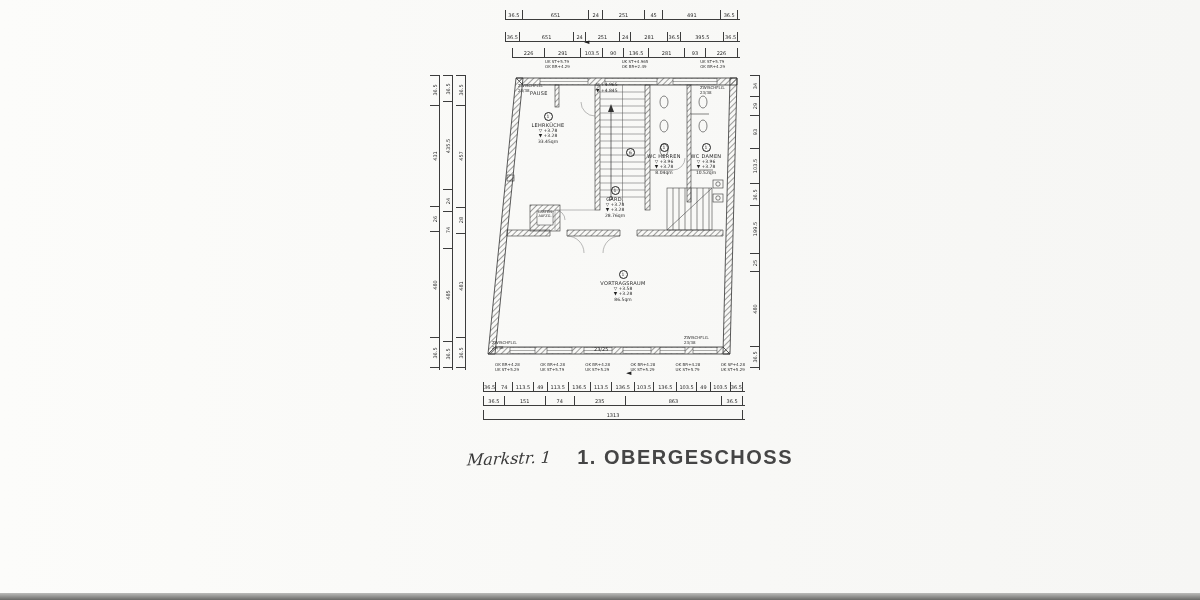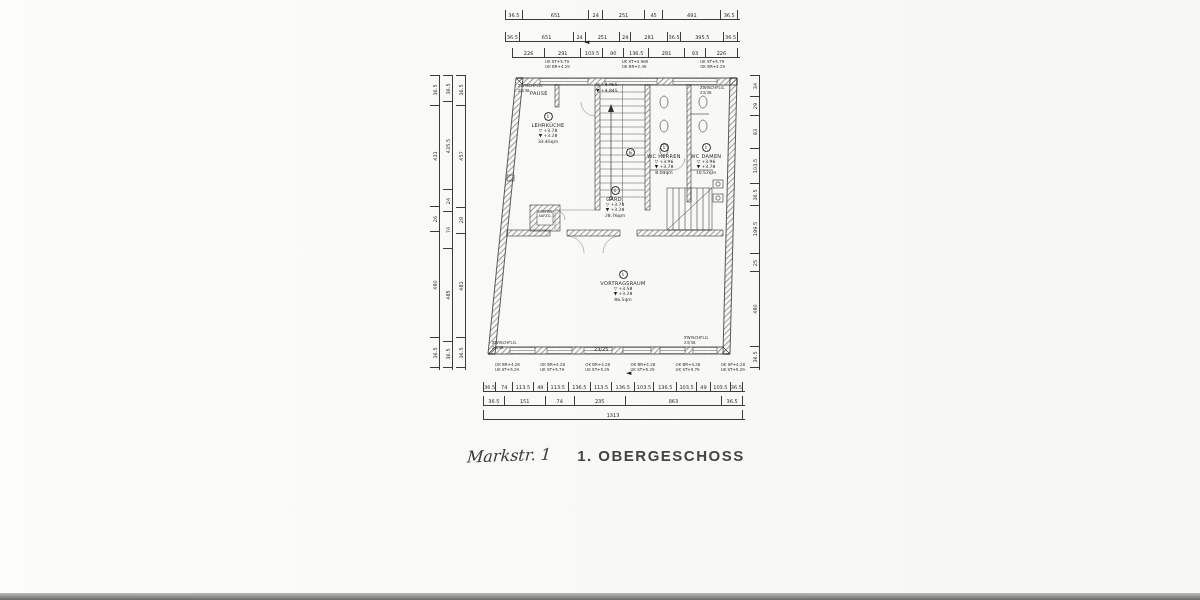--- a/index.html
+++ b/index.html
@@ -29,21 +29,21 @@
   .rname{font-size:5px;letter-spacing:0.3px;white-space:nowrap;}
   .lvl{font-size:4.5px;white-space:nowrap;}
   .tiny{font-size:3.5px;line-height:1.2;}
   .corner{position:absolute;font-size:4px;line-height:1.25;color:#333;white-space:nowrap;}
   .plain-label{position:absolute;font-size:5px;color:#2a2a2a;white-space:nowrap;}
   .arrow-glyph{position:absolute;font-size:7px;color:#222;}
   
   .titleblock{position:absolute;left:467px;top:446px;display:flex;align-items:baseline;gap:26px;}
   .hand{font-family:"DejaVu Serif",serif;font-style:italic;font-size:16px;color:#3a3a3a;
     transform:rotate(-2deg) skewX(-6deg);}
-  .stamp{font-family:"Liberation Sans",sans-serif;font-weight:bold;font-size:15px;
+  .stamp{font-family:"Liberation Sans",sans-serif;font-weight:bold;font-size:20px;
     letter-spacing:1.5px;color:#454545;}
 </style>
 </head>
 <body>
 
 <div class="page">
 
   <svg style="position:absolute;left:455px;top:60px;" width="320" height="320" viewBox="0 0 320 320">
     <defs>
       <pattern id="h" patternUnits="userSpaceOnUse" width="4" height="4" patternTransform="rotate(45)">

